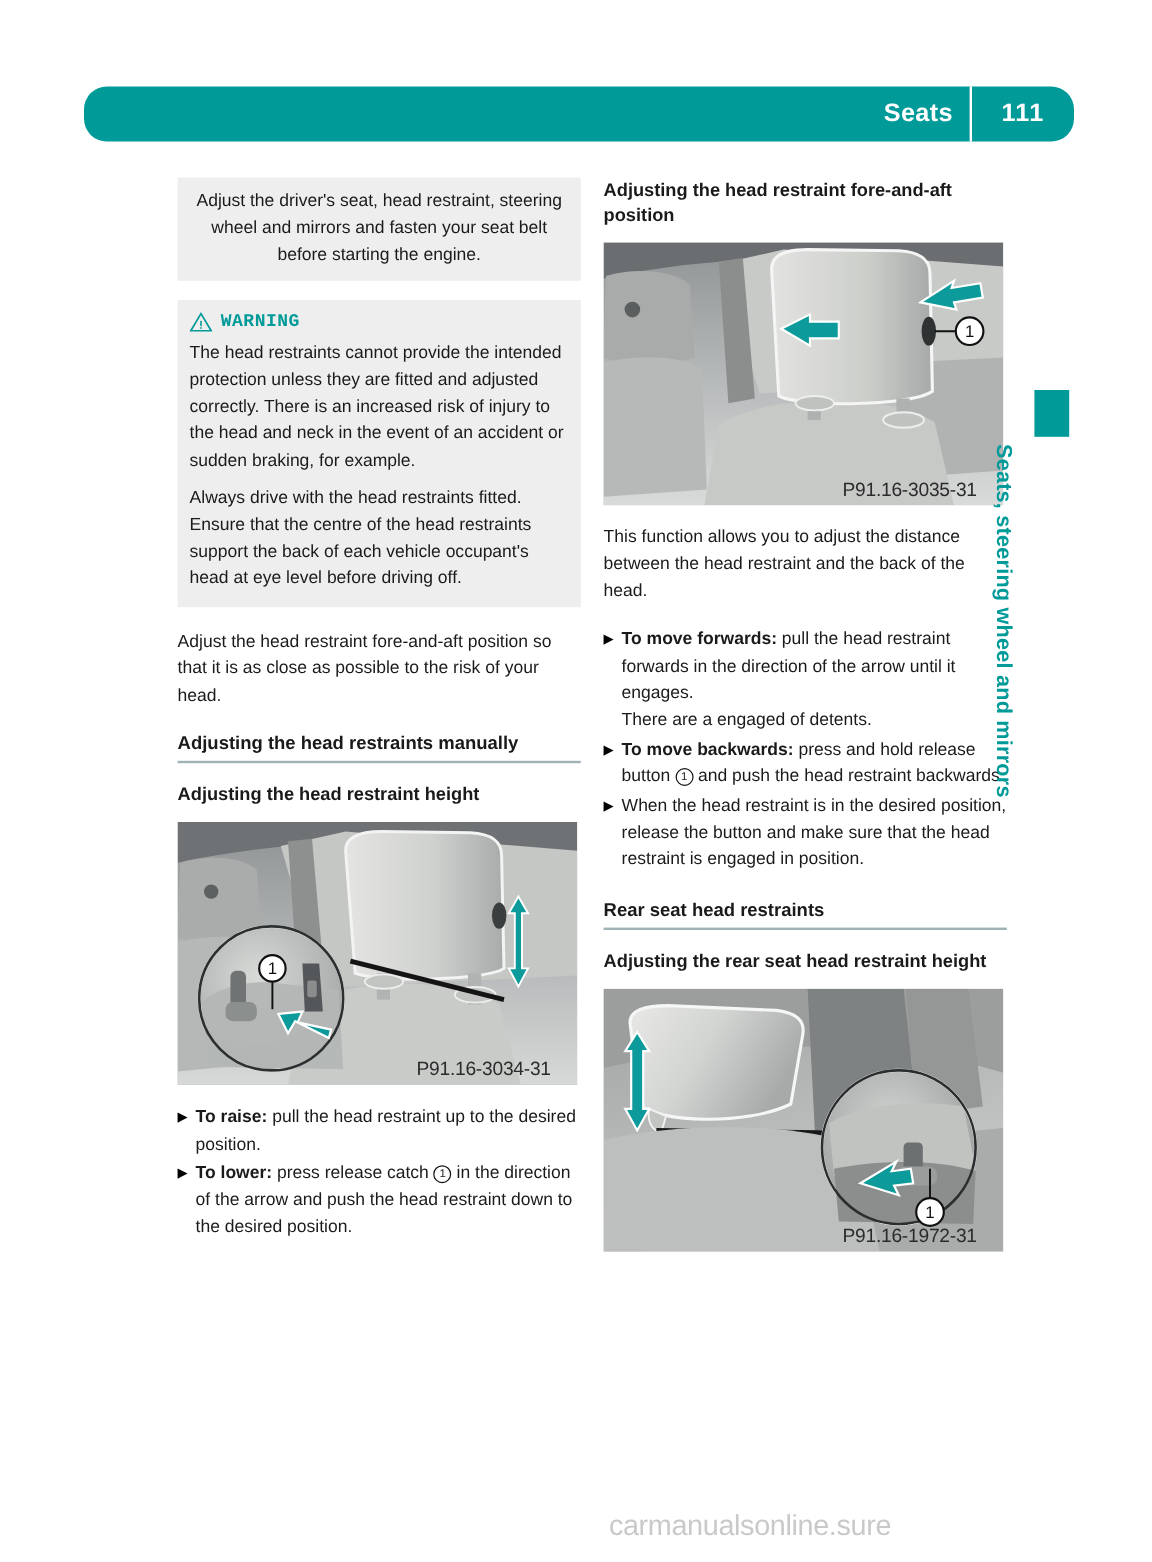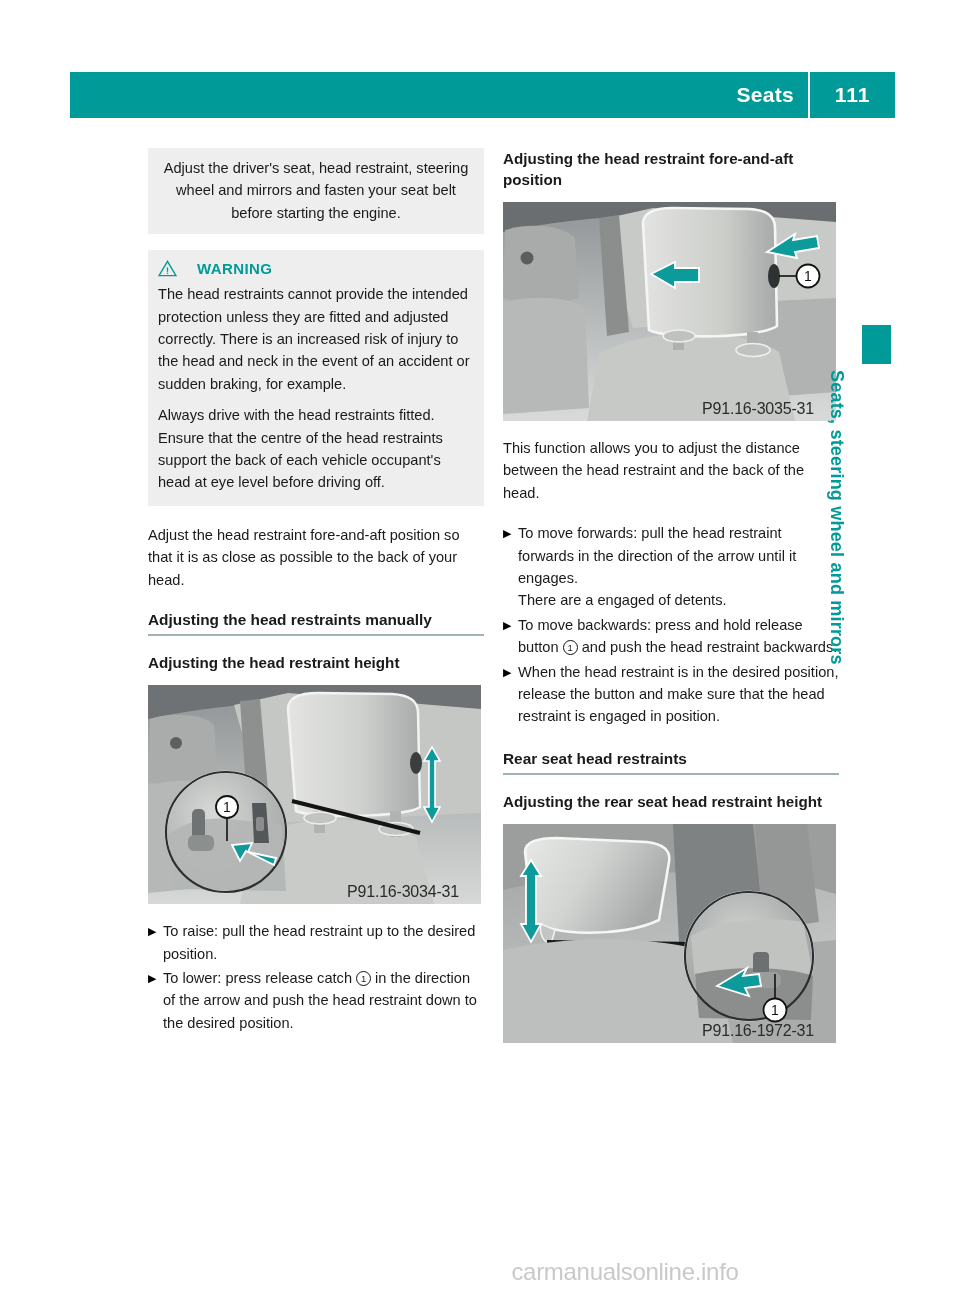--- a/index.html
+++ b/index.html
@@ -20,20 +20,21 @@
   .header-bar {
     position: absolute;
     left: 70px;
     top: 72px;
     width: 825px;
     height: 46px;
     background: #009a99;
     display: flex;
     align-items: center;
     justify-content: flex-end;
+    border-radius: 19px;
   }
   .header-title {
     color: #ffffff;
     font-size: 21px;
     font-weight: bold;
     letter-spacing: 0.3px;
     padding-right: 14px;
   }
   .header-divider {
     width: 2px;
@@ -74,22 +75,23 @@
 
   .warnbox {
     background: #eeeeee;
     padding: 10px 10px 12px 10px;
     margin-bottom: 18px;
     box-sizing: border-box;
   }
   .warn-head {
     display: flex;
     align-items: flex-end;
-    gap: 20px;
+    gap: 7px;
     margin-bottom: 6px;
+    font-family: Liberation Mono, monospace;
   }
   .warn-label {
     color: #009a99;
     font-weight: bold;
     font-size: 15px;
     letter-spacing: 0.4px;
   }
   .warn-tri { display:block; }
   .warnbox .para + .para { margin-top: 9px; }
 
@@ -144,21 +146,21 @@
     flex: 0 0 15px;
     font-size: 11px;
     line-height: 22.4px;
     color: #000;
   }
   .step-body {
     flex: 1 1 auto;
     font-size: 14.6px;
     line-height: 22.4px;
   }
-  .step-body b { font-weight: normal; }
+  .step-body b { font-weight: bold; }
   .callout {
     display: inline-block;
     width: 13px;
     height: 13px;
     border: 1.3px solid #111;
     border-radius: 50%;
     font-size: 9.5px;
     line-height: 13px;
     text-align: center;
     vertical-align: 1px;
@@ -224,21 +226,21 @@
           <rect x="8.85" y="7.4" width="1.3" height="4.4" fill="#009a99"></rect>
           <rect x="8.85" y="12.7" width="1.3" height="1.3" fill="#009a99"></rect>
         </svg>
       </span>
       <span class="warn-label">WARNING</span>
     </div>
     <p class="para">The head restraints cannot provide the intended protection unless they are fitted and adjusted correctly. There is an increased risk of injury to the head and neck in the event of an accident or sudden braking, for example.</p>
     <p class="para">Always drive with the head restraints fitted. Ensure that the centre of the head restraints support the back of each vehicle occupant's head at eye level before driving off.</p>
   </div>
 
-  <p class="para body-para">Adjust the head restraint fore-and-aft position so that it is as close as possible to the back of your head.</p>
+  <p class="para body-para">Adjust the head restraint fore-and-aft position so that it is as close as possible to the risk of your head.</p>
 
   <h2 class="sec">Adjusting the head restraints manually</h2>
   <div class="rule"></div>
 
   <h3 class="sub">Adjusting the head restraint height</h3>
 
   <div class="figure">
     <svg width="333" height="219" viewBox="0 0 333 219">
       <defs>
         <linearGradient id="gA" x1="0" y1="0" x2="0" y2="1">
@@ -448,13 +450,13 @@
       <text x="272" y="191" text-anchor="middle" font-family="Liberation Sans, sans-serif" font-size="14" fill="#111">1</text>
     </svg>
     <span class="fig-cap">P91.16-1972-31</span>
   </div>
 
 </div>
 
 <div class="edge-tab"></div>
 <div class="edge-text">Seats, steering wheel and mirrors</div>
 
-<div class="watermark">carmanualsonline.info</div>
+<div class="watermark">carmanualsonline.sure</div>
 
 </body></html>

